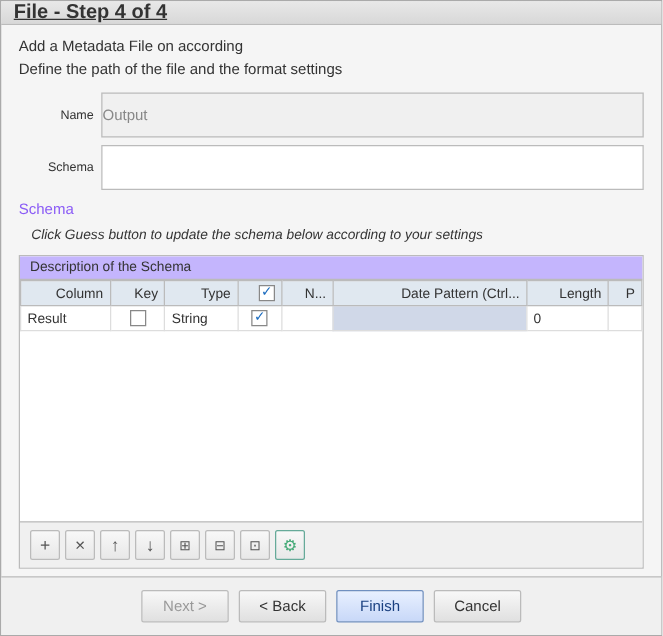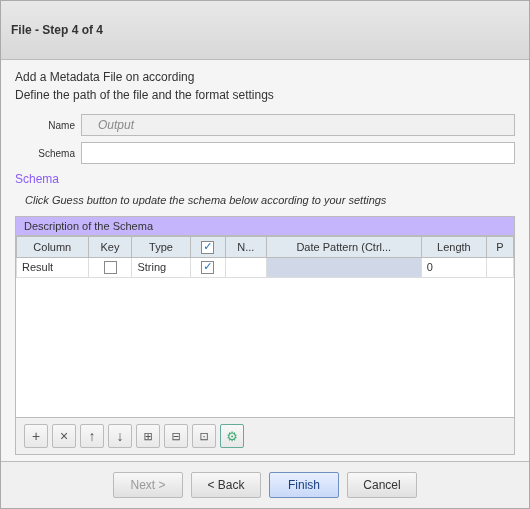--- a/index.html
+++ b/index.html
@@ -14,25 +14,26 @@
     .window {
       width: 530px;
       height: 509px;
       background: #f5f5f5;
       border: 1px solid #aaa;
       display: flex;
       flex-direction: column;
     }
     .title-bar {
       background: linear-gradient(to bottom, #e8e8e8, #d8d8d8);
-      padding: 22px 10px;
+      padding: 0 10px;
       border-bottom: 1px solid #bbb;
       font-weight: bold;
-      font-size: 12px;
-      color: #333;
+      font-size: 16px;
+      color: #333;
+      text-decoration: underline;
     }
     .subtitle {
       padding: 8px 14px 4px 14px;
       font-size: 12px;
       color: #333;
       line-height: 1.5;
     }
     .content {
       flex: 1;
       padding: 6px 14px;
@@ -48,27 +49,26 @@
       margin-bottom: 2px;
     }
     .field-label {
       width: 60px;
       font-size: 10px;
       color: #333;
       text-align: right;
     }
     .field-input {
       flex: 1;
-      height: 22px;
-      border: 1px solid #bbb;
-      background: #fff;
-      padding: 0 16px;
+      height: 36px;
+      border: 1px solid #bbb;
+      background: #fff;
+      padding: 0 0;
       font-size: 12px;
       color: #555;
-      font-style: italic;
     }
     .field-input.disabled {
       background: #f0f0f0;
       color: #888;
     }
     .section-label {
       font-size: 12px;
       color: #8b5cf6;
       font-weight: normal;
       margin-top: 2px;
@@ -105,21 +105,21 @@
       width: 100%;
       border-collapse: collapse;
       font-size: 11px;
     }
     thead tr {
       background: #e0e8f0;
     }
     thead th {
       border: 1px solid #bbb;
       padding: 3px 5px;
-      text-align: center;
+      text-align: right;
       font-weight: normal;
       color: #333;
       white-space: nowrap;
     }
     tbody tr {
       background: #fff;
     }
     tbody tr:nth-child(even) {
       background: #f8f8f8;
     }

